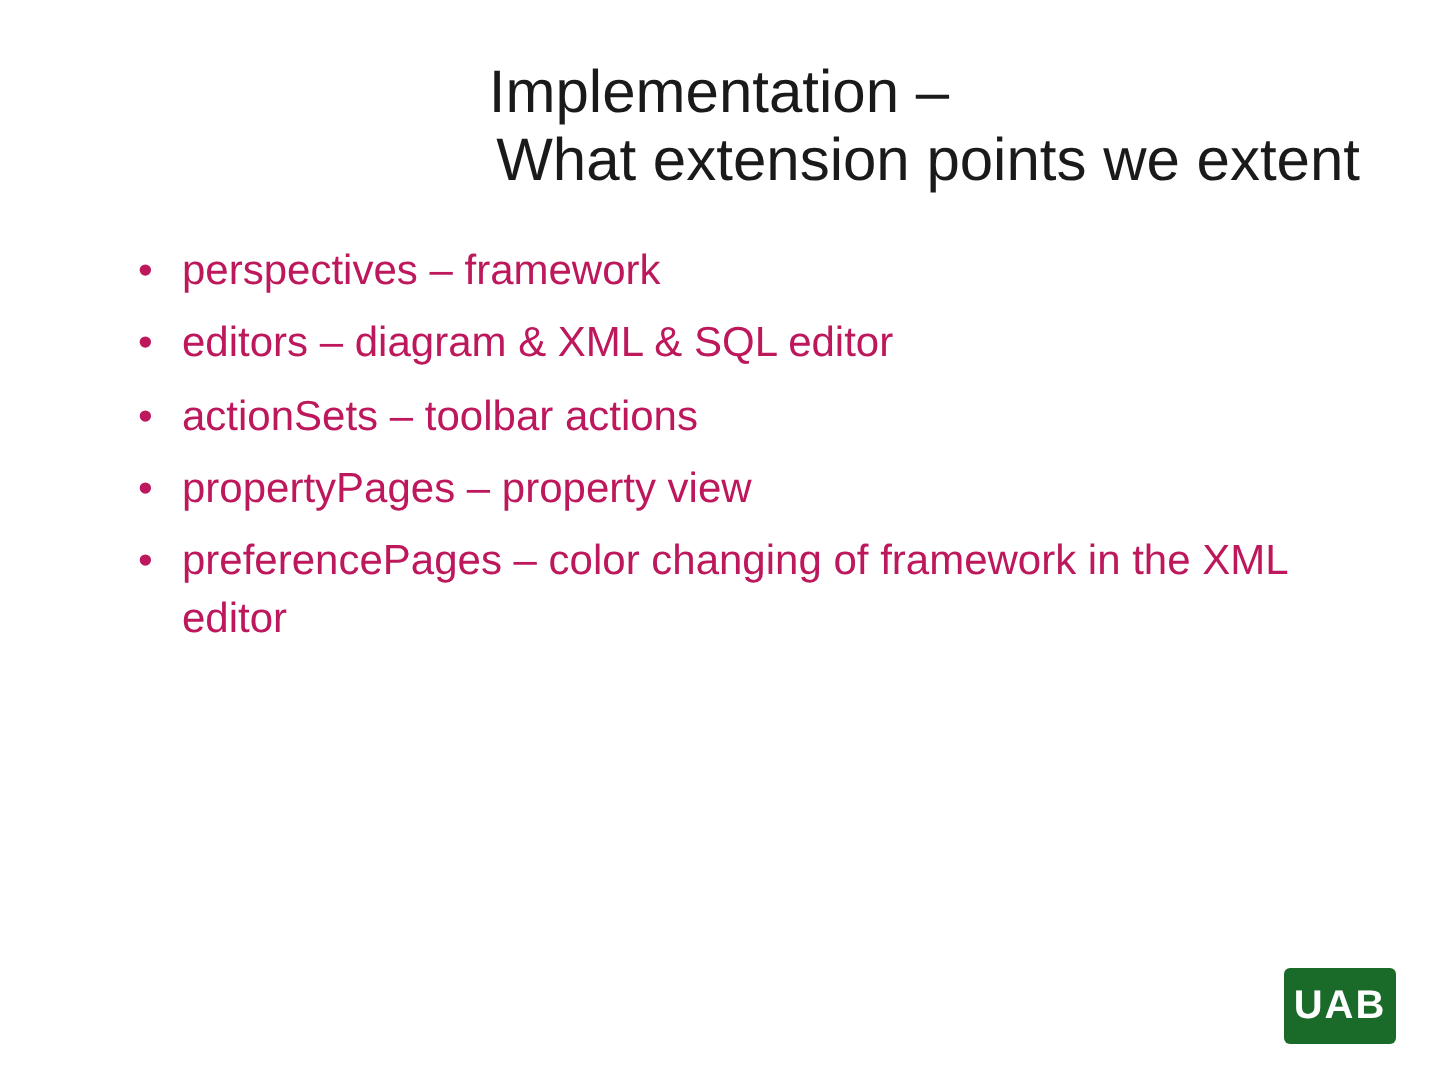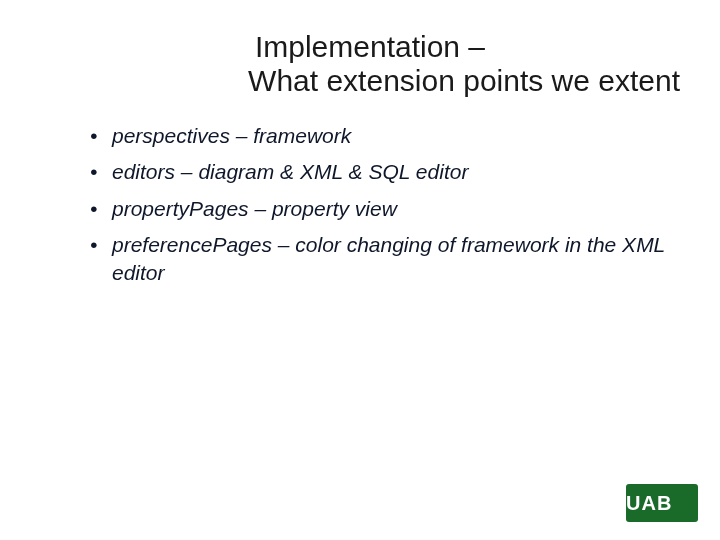--- a/index.html
+++ b/index.html
@@ -13,21 +13,21 @@
       height: 540px;
       background-color: #ffffff;
       font-family: Arial, Helvetica, sans-serif;
       overflow: hidden;
       position: relative;
     }
 
     .slide-container {
       width: 720px;
       height: 540px;
-      padding: 30px 40px 30px 60px;
+      padding: 30px 40px 30px 39px;
       display: flex;
       flex-direction: column;
       position: relative;
     }
 
     .title-block {
       text-align: center;
       margin-bottom: 24px;
     }
 
@@ -47,46 +47,45 @@
     }
 
     .bullet-list {
       list-style: none;
       padding: 0;
       margin: 0 0 0 30px;
     }
 
     .bullet-list li {
       font-size: 21px;
-      color: #0f172a;
+      color: #be185d;
       margin-bottom: 8px;
       padding-left: 22px;
       position: relative;
       line-height: 1.35;
-      font-style: italic;
     }
 
     .bullet-list li::before {
       content: "•";
       position: absolute;
       left: 0;
       top: 0;
       font-size: 21px;
     }
 
     .uab-logo {
       position: absolute;
       bottom: 18px;
       right: 22px;
-      width: 72px;
+      width: 56px;
       height: 38px;
       background-color: #1a6b2a;
       display: flex;
       align-items: center;
-      justify-content: flex-start;
+      justify-content: center;
       border-radius: 3px;
     }
 
     .uab-logo-text {
       color: #ffffff;
       font-size: 20px;
       font-weight: bold;
       font-family: Arial, sans-serif;
       letter-spacing: 1px;
     }
@@ -97,20 +96,21 @@
 <div class="slide-container">
 
   <div class="title-block">
     <span class="title-line1">Implementation –</span>
     <span class="title-line2">What extension points we extent</span>
   </div>
 
   <ul class="bullet-list">
     <li>perspectives – framework</li>
     <li>editors – diagram &amp; XML &amp; SQL editor</li>
+    <li>actionSets – toolbar actions</li>
     <li>propertyPages – property view</li>
     <li>preferencePages – color changing of framework in the XML editor</li>
   </ul>
 
   <div class="uab-logo">
     <span class="uab-logo-text">UAB</span>
   </div>
 
 </div>
 

